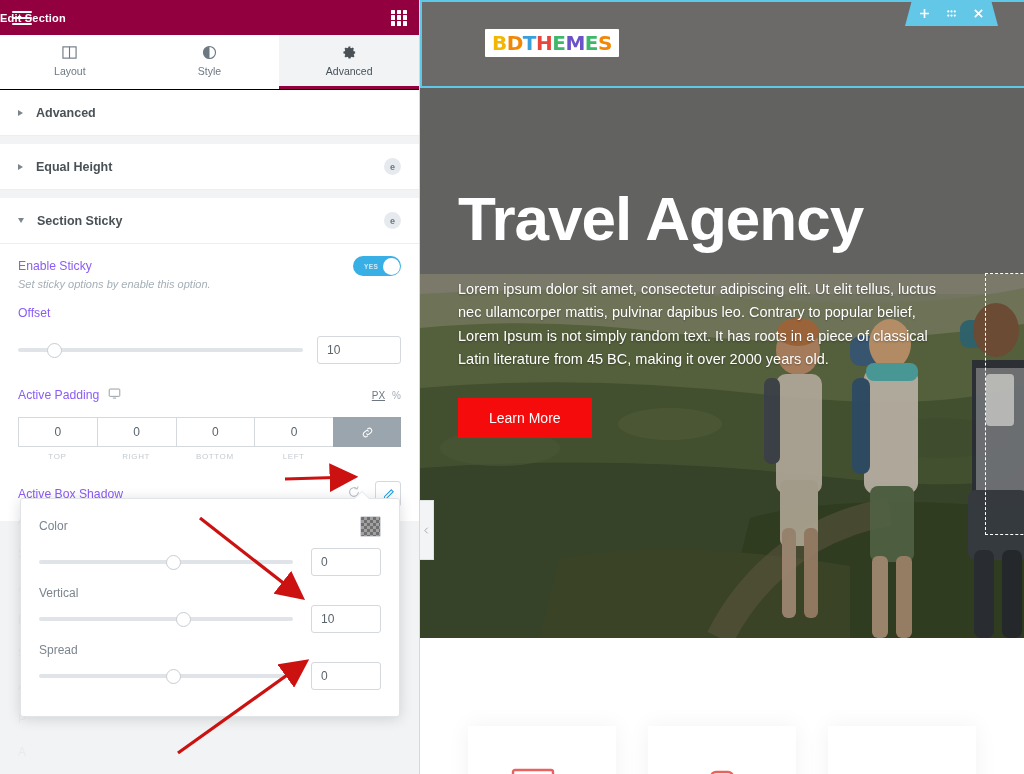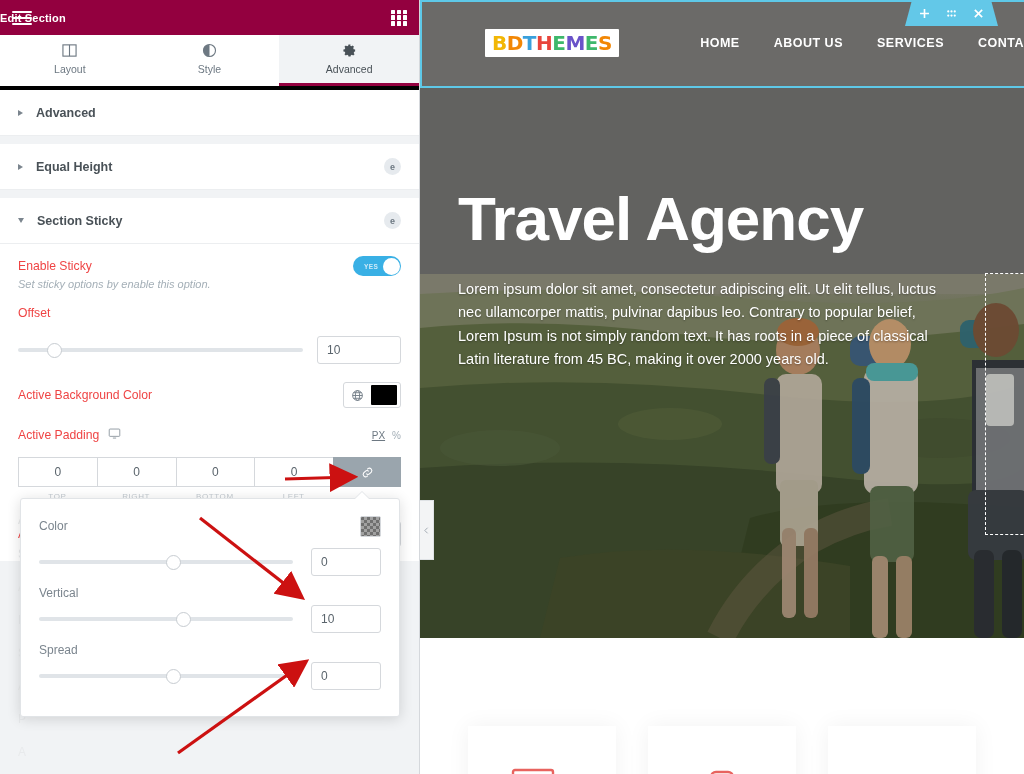--- a/index.html
+++ b/index.html
@@ -31,21 +31,21 @@
   }
   .hamburger { width: 20px; height: 14px; display: flex; flex-direction: column;
     justify-content: space-between; cursor: pointer; z-index: 5; }
   .hamburger i { display: block; height: 2px; background: #fff; border-radius: 1px; }
   .appsgrid { width: 16px; height: 16px; display: grid;
     grid-template-columns: repeat(3, 1fr); grid-template-rows: repeat(3, 1fr);
     gap: 1.6px; z-index: 5; cursor: pointer; }
   .appsgrid i { background: #fff; border-radius: .5px; }
 
   
-  #tabs { display: flex; height: 55px; background: #fff; border-bottom: 4px solid #000000; }
+  #tabs { display: flex; height: 55px; background: #fff; border-bottom: 1px solid #000000; }
   .tab { flex: 1; display: flex; flex-direction: column; align-items: center;
     justify-content: center; gap: 5px; cursor: pointer;
     font-size: 10.5px; color: #6d7882; border-bottom: 3px solid transparent; }
   .tab.active { background: #f1f3f5; border-bottom-color: #93003f; color: #495157; }
   .tab .ico { width: 15px; height: 15px; color: #6d7882; }
   .tab.active .ico { color: #495157; }
 
   
   .sec-head {
     height: 46px; background: #fff; display: flex; align-items: center;
@@ -57,21 +57,21 @@
     border-top: 3.5px solid transparent; border-bottom: 3.5px solid transparent; }
   .caret-d { width: 0; height: 0; border-top: 5px solid #7b858e;
     border-left: 3.5px solid transparent; border-right: 3.5px solid transparent; }
   .pro-badge { margin-left: auto; width: 17px; height: 17px; border-radius: 50%;
     background: #e6eaee; color: #6d7882; font-size: 9px; display: flex;
     align-items: center; justify-content: center; font-weight: bold; }
 
   
   #sticky-body { background: #fff; padding: 0 18px 10px; }
   .row { display: flex; align-items: center; min-height: 34px; }
-  .row-label { font-size: 12.2px; color: #ef4444; }
+  .row-label { font-size: 12.2px; color: #8b5cf6; }
   .row-spacer { flex: 1; }
   .hint { font-size: 11px; color: #a4afb7; font-style: italic; margin-bottom: 6px; }
 
   .switch { width: 48px; height: 20px; border-radius: 10px; background: #39b0e5;
     position: relative; cursor: pointer; display:flex; align-items:center; }
   .switch .knob { position: absolute; right: 1.5px; top: 1.5px; width: 17px; height: 17px;
     border-radius: 50%; background: #fff; }
   .switch .txt { font-size: 6.5px; color: #cfeaf8; margin-left: 11px; letter-spacing: .4px; font-weight: bold;}
 
   .slider-row { display: flex; align-items: center; gap: 14px; margin: 6px 0 14px; }
@@ -275,36 +275,20 @@
       <div class="row">
         <span class="row-label">Offset</span>
       </div>
       <div class="slider-row">
         <div class="track">
           <span class="knob" style="left:10%"></span>
         </div>
         <div class="numbox">10</div>
       </div>
 
-      <div class="row">
-        <span class="row-label">Active Background Color</span>
-        <span class="row-spacer"></span>
-        <div class="color-ctl">
-          <span class="globe">
-            <svg viewBox="0 0 16 16" width="13" height="13" fill="none" stroke="#6d7882" stroke-width="1.1">
-              <circle cx="8" cy="8" r="6"></circle>
-                <ellipse cx="8" cy="8" rx="2.6" ry="6"></ellipse>
-              <line x1="2" y1="8" x2="14" y2="8"></line>
-                <line x1="3" y1="4.6" x2="13" y2="4.6"></line>
-              <line x1="3" y1="11.4" x2="13" y2="11.4"></line>
-            </svg>
-          </span>
-          <span class="swatch"></span>
-        </div>
-      </div>
 
       <div class="row" style="margin-top:6px">
         <span class="row-label">Active Padding</span>
         <span style="margin-left:9px">
           <svg viewBox="0 0 16 16" width="13" height="13" fill="none" stroke="#8a949c" stroke-width="1.1">
             <rect x="1.5" y="2.5" width="13" height="9" rx="1"></rect>
               <line x1="6" y1="13.6" x2="10" y2="13.6"></line>
           </svg>
         </span>
         <span class="px-toggle">
@@ -447,26 +431,20 @@
         <span style="color:#f2b705">B</span>
         <span style="color:#f28705">D</span>
         <span style="color:#3aa0dc">T</span>
         <span style="color:#e8453c">H</span>
         <span style="color:#3eb86b">E</span>
         <span style="color:#6a53c9">M</span>
         <span style="color:#3eb86b">E</span>
         <span style="color:#f28705">S</span>
       </div>
 
-      <div id="nav">
-        <a href="#">HOME</a>
-        <a href="#">ABOUT US</a>
-        <a href="#">SERVICES</a>
-        <a href="#">CONTA</a>
-      </div>
     </div>
 
     <div id="hero">
 
       <svg class="cut" style="left:0;top:0;width:604px;height:550px">
         <rect x="0" y="0" width="604" height="190" fill="#706f6d"></rect>
         <rect x="0" y="186" width="604" height="20" fill="#8d8c79"></rect>
         <path d="M0 206 Q150 196 320 210 T604 200 L604 260 L0 260 Z" fill="#7e8463"></path>
         <path d="M0 240 Q120 228 260 246 T604 236 L604 330 L0 330 Z" fill="#5f6c41"></path>
         <path d="M0 300 Q160 286 340 306 T604 296 L604 420 L0 420 Z" fill="#4a5a33"></path>
@@ -509,20 +487,21 @@
           <rect x="554" y="462" width="20" height="88" rx="7" fill="#2a2e34"></rect>
           <rect x="582" y="462" width="20" height="88" rx="7" fill="#24282e"></rect>
         </g>
       </svg>
 
       <div id="dashed-sel"></div>
 
       <div id="hero-content">
         <h1>Travel Agency</h1>
         <p>Lorem ipsum dolor sit amet, consectetur adipiscing elit. Ut elit tellus, luctus nec ullamcorper mattis, pulvinar dapibus leo.  Contrary to popular belief, Lorem Ipsum is not simply random text. It has roots in a piece of classical Latin literature from 45 BC, making it over 2000 years old.</p>
+        <button id="learn-more">Learn More</button>
       </div>
 
       <div id="collapse-handle">
         <svg viewBox="0 0 16 16" width="9" height="9" fill="none" stroke="#9aa3ab" stroke-width="1.6">
           <polyline points="10,3 5,8 10,13"></polyline>
         </svg>
       </div>
     </div>
 
     <div id="cards">

